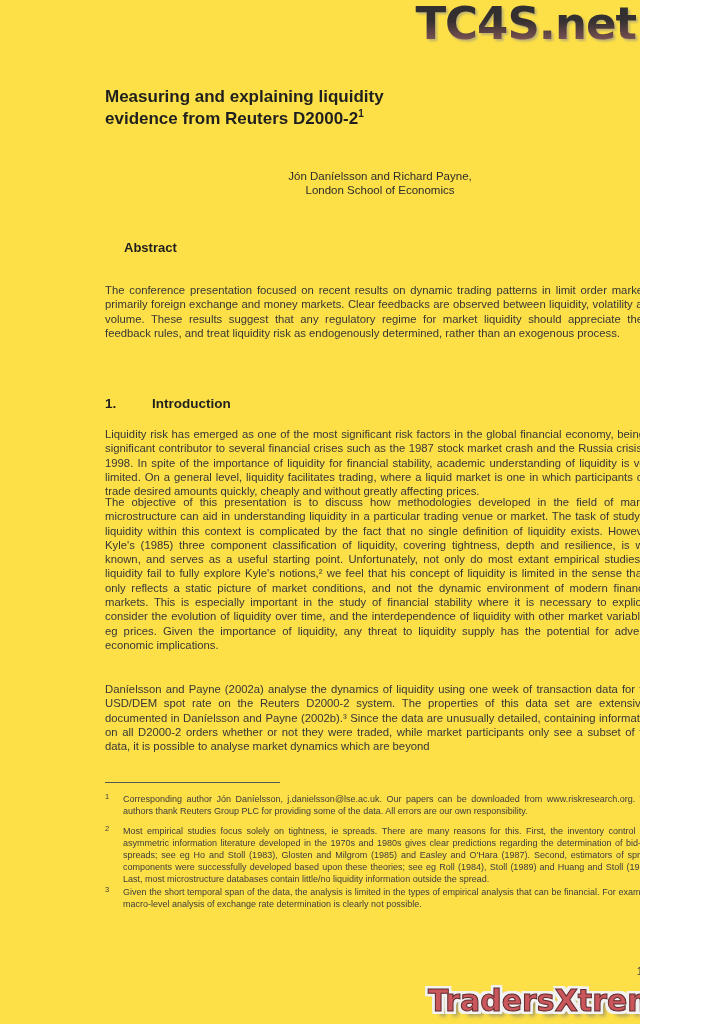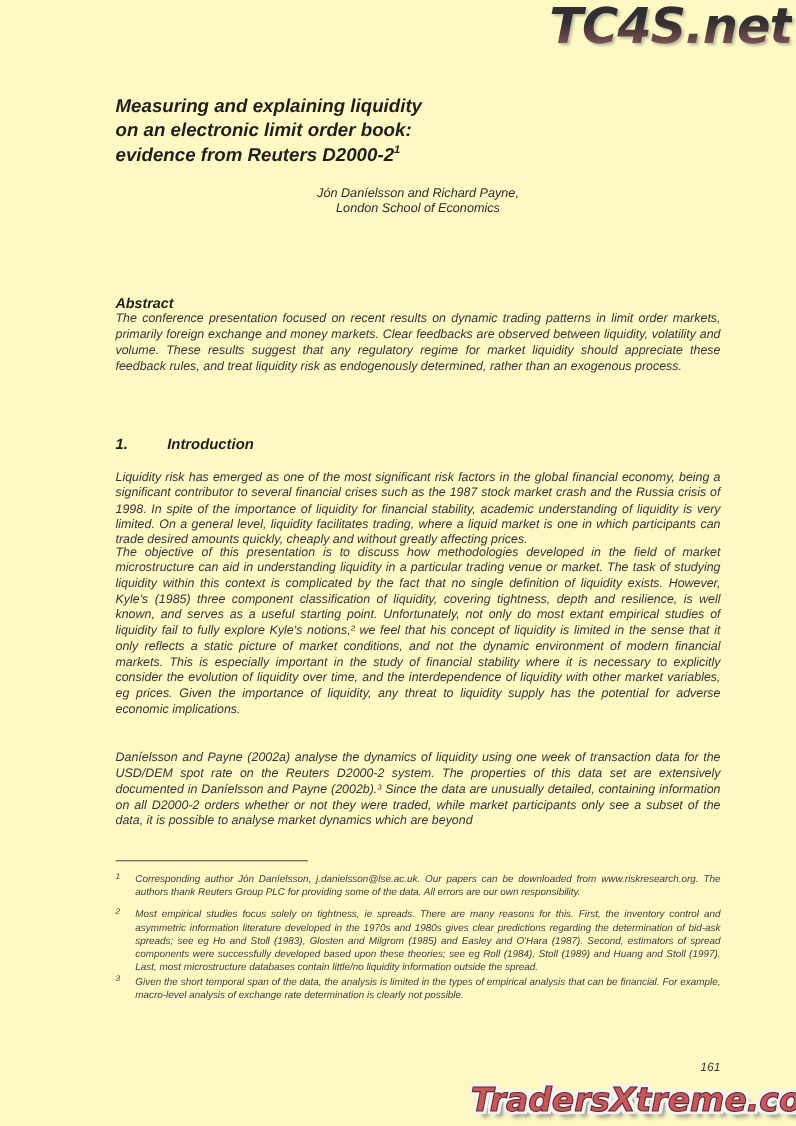--- a/index.html
+++ b/index.html
@@ -1,24 +1,23 @@
 <!DOCTYPE html>
 <html><head>
 <meta charset="utf-8">
 <style>
   html, body { margin: 0; padding: 0; background: #ffffff; }
   .page {
     position: relative;
-    width: 724px;
+    width: 640px;
     height: 1024px;
-    background: #fef9c3;
+    background: #fde047;
     font-family: "Liberation Sans", sans-serif;
     color: #363636;
     overflow: hidden;
-    font-style: italic;
   }
 
   
   .wm-top {
     position: absolute;
     top: -3px;
     right: 4px;
     font-family: "DejaVu Sans", sans-serif;
     font-weight: bold;
     font-size: 45px;
@@ -83,24 +82,25 @@
 
   .authors {
     top: 169px;
     text-align: center;
     font-size: 11.5px;
     line-height: 14px;
     color: #2c2c2c;
   }
 
   .abstract-heading {
-    top: 268px;
+    top: 240px;
     font-weight: bold;
     font-size: 13px;
     color: #1f1f1f;
+    margin-left: 19px;
   }
 
   .body-text {
     text-align: justify;
     font-size: 11.3px;
     line-height: 14.3px;
     color: #363636;
   }
   .abstract-body { top: 283px; }
 
@@ -150,21 +150,20 @@
 </style>
 </head>
 <body>
 
 <div class="page">
 
   <div class="wm-top">TC4S.net</div>
 
   <div class="abs title">
     <div>Measuring and explaining liquidity</div>
-    <div>on an electronic limit order book:</div>
     <div><span>evidence from Reuters D2000-2</span><span class="sup">1</span></div>
   </div>
 
   <div class="abs authors">
     <div>Jón Daníelsson and Richard Payne,</div>
     <div>London School of Economics</div>
   </div>
 
   <div class="abs abstract-heading">Abstract</div>
 

